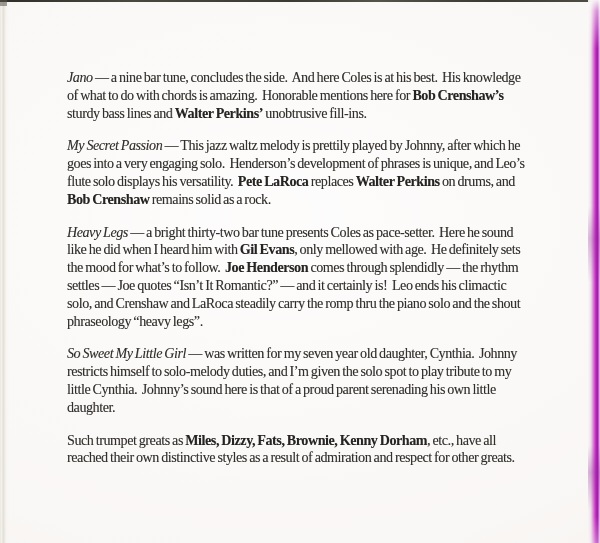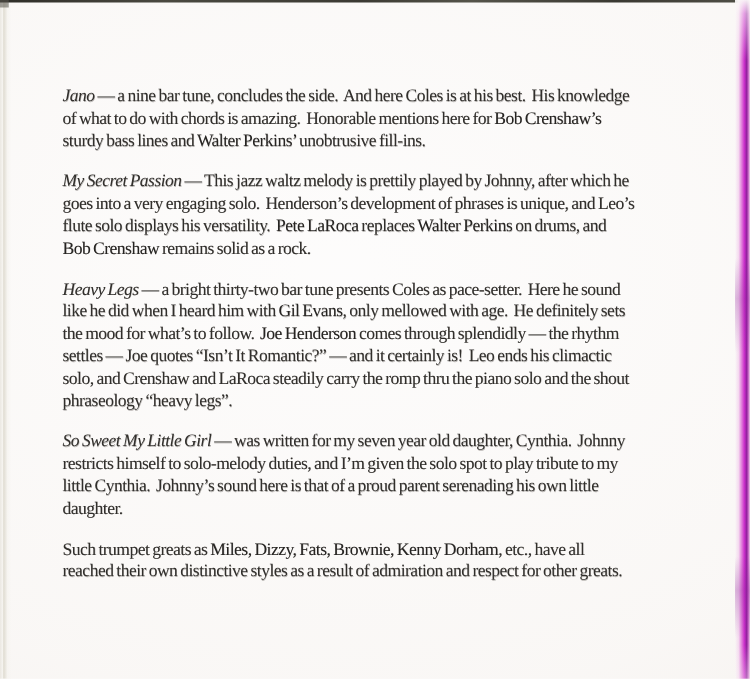--- a/index.html
+++ b/index.html
@@ -44,32 +44,32 @@
       linear-gradient(to right,
         rgba(251,249,248,0) 0%,
         rgba(243,212,238,0.85) 24%,
         var(--stripe-light, #de78d8) 46%,
         var(--stripe-magenta, #cc2fcc) 62%,
         var(--stripe-dark, #8f219b) 78%,
         #c05ec0 88%,
         #edd2e9 100%);
   }
   .text-block {
-    position: absolute; left: 50px; top: 69px; width: 520px;
+    position: absolute; left: 67px; top: 69px; width: 520px;
     color: var(--ink, #312f2c);
     font-size: 14px;
     line-height: 17.8px;
     letter-spacing: -0.4px;
     word-spacing: -0.8px;
     white-space: pre-wrap;
     text-shadow: 0.3px 0.3px 0.5px rgba(80,75,70,0.40);
   }
   .para { margin: 0 0 15px 0; }
   .seg-title { font-style: italic; }
-  .seg-bold { font-weight: 400; color: #262422; }
+  .seg-bold { font-weight: 700; color: #262422; }
   .seg-normal { font-weight: 400; }
 </style>
 </head>
 <body>
 
 <div class="scan-page">
   <div class="left-edge"></div>
   <div class="top-edge"></div>
   <div class="corner-mark"></div>
   <div class="stripe"></div>

